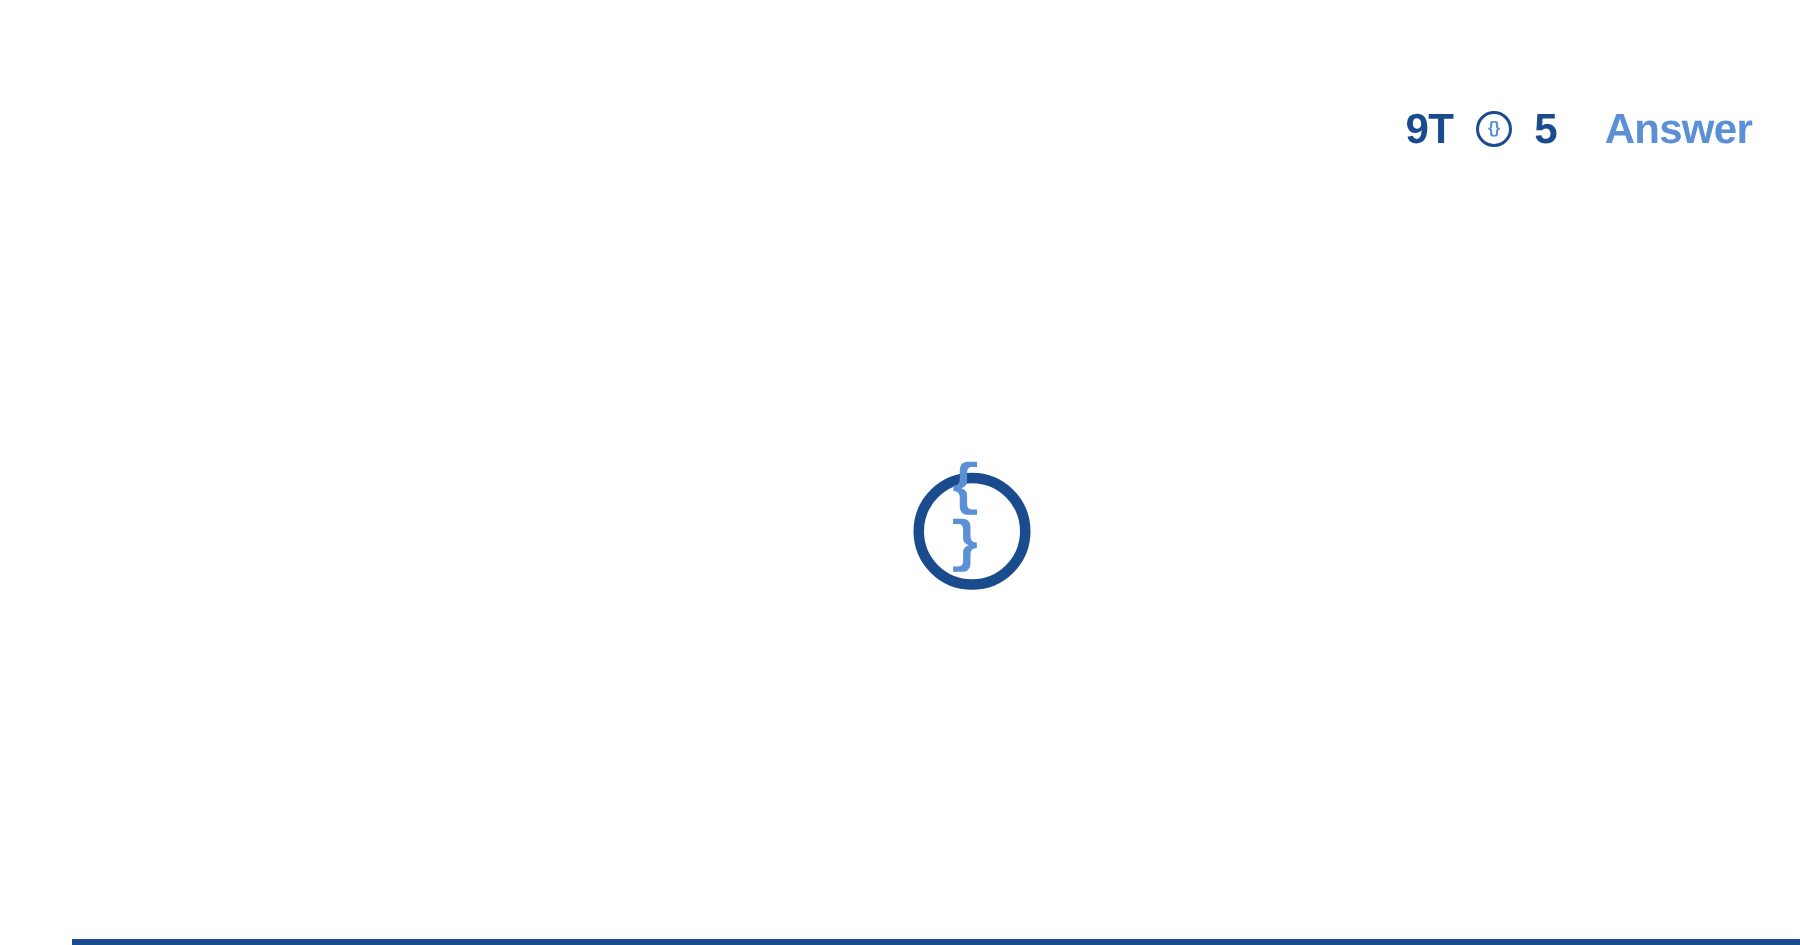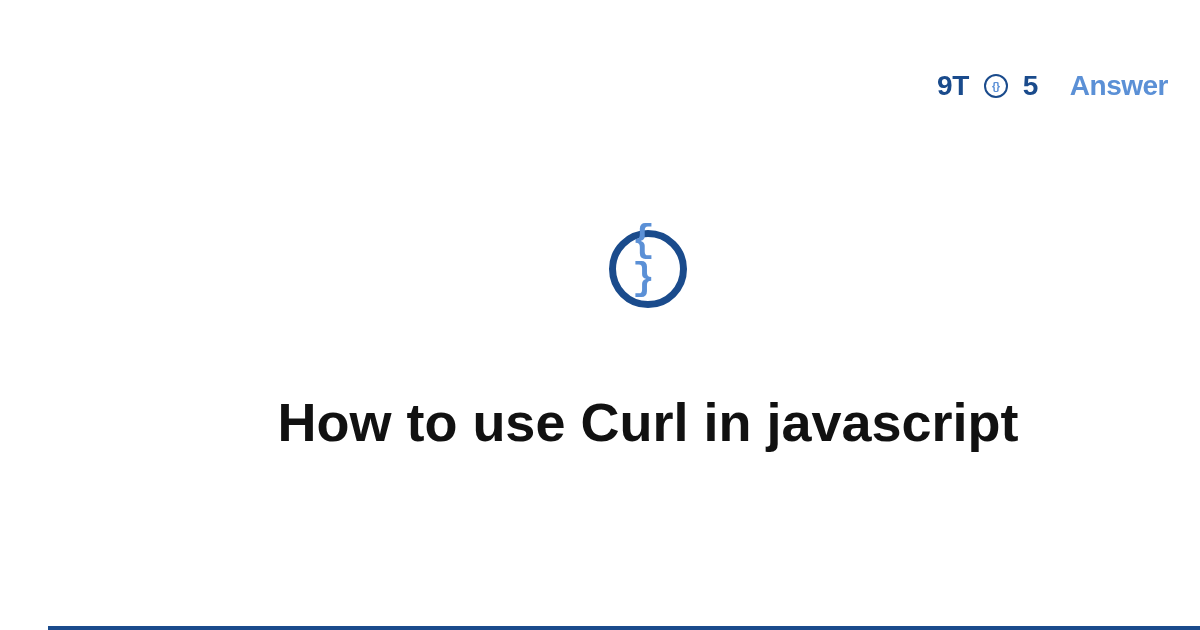--- a/index.html
+++ b/index.html
@@ -95,16 +95,15 @@
 <body>
 
 <div class="header-logo">
   <span class="logo-9t">9T</span><span class="logo-o-wrap"></span><span class="logo-5">5</span><span class="logo-answer">Answer</span>
 </div>
 
 <div class="content">
   <div class="center-icon">
     <span class="center-icon-glyph">{ }</span>
   </div>
-  <h1 class="title">How to use Curl in javascript</h1>
 </div>
 
 <div class="footer-bar"></div>
 
 </body></html>

